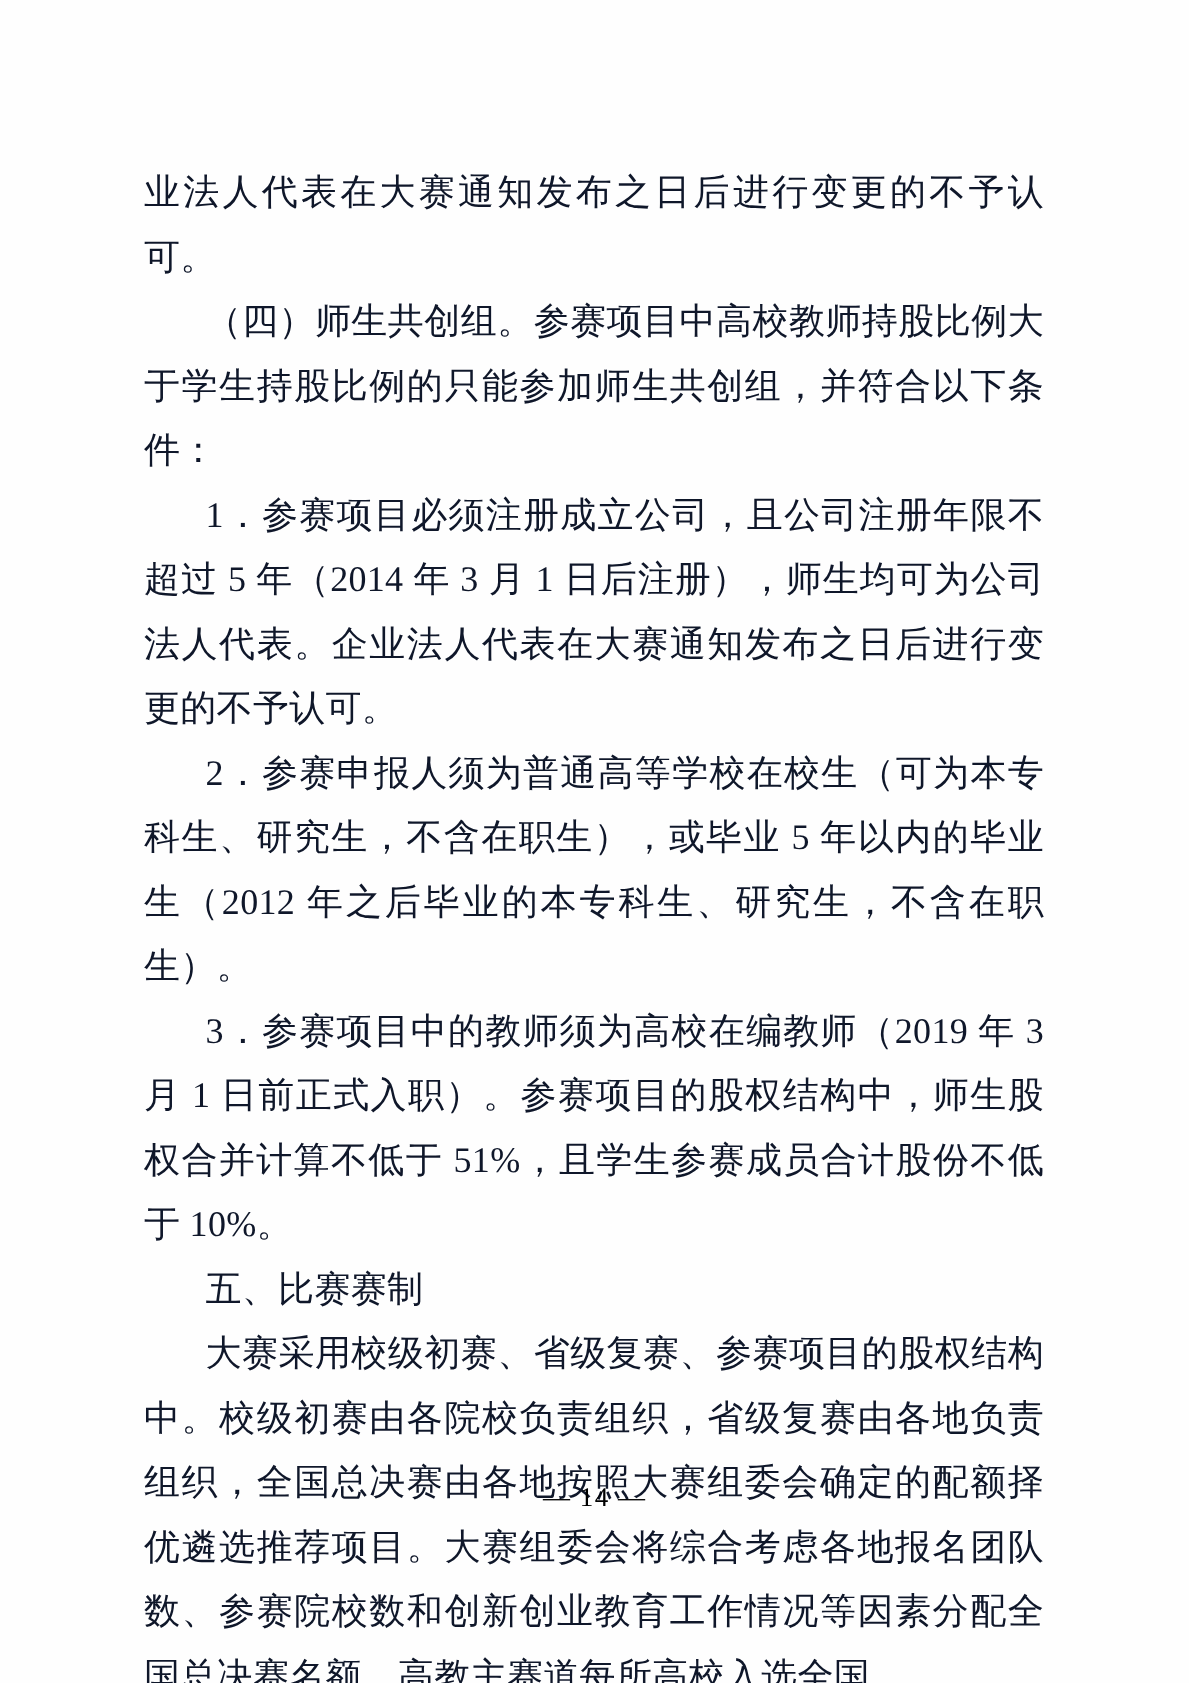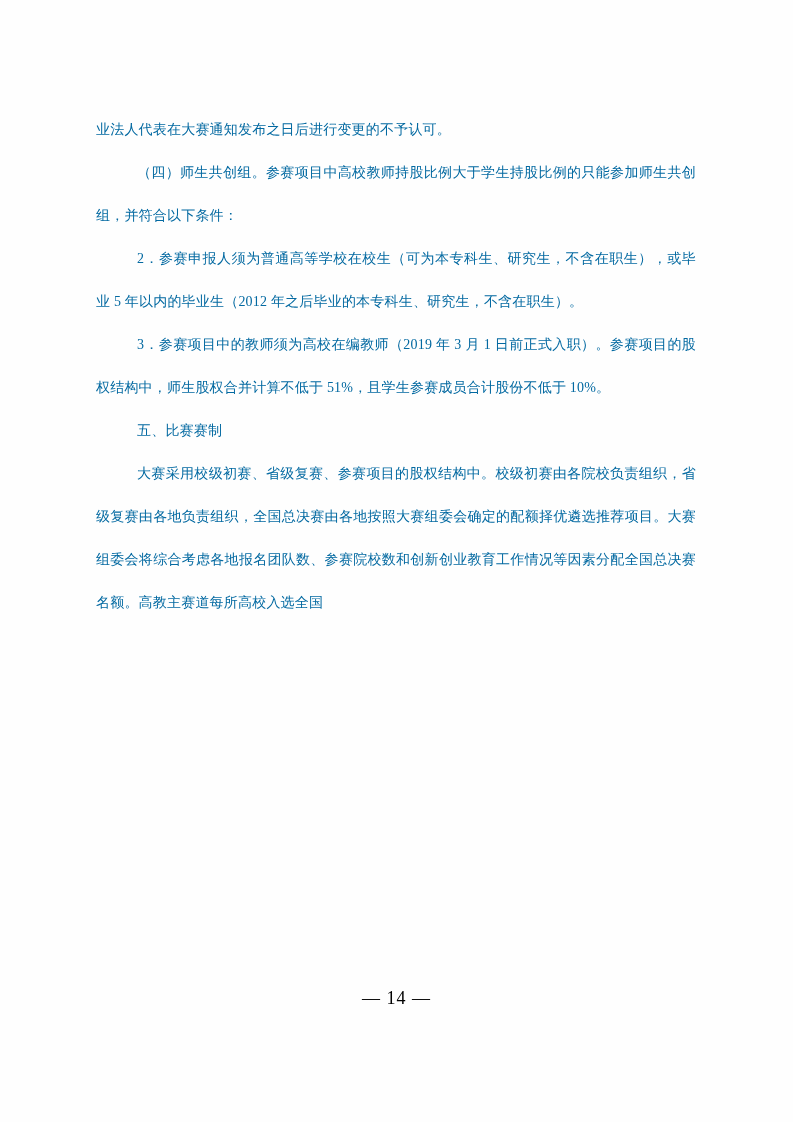--- a/index.html
+++ b/index.html
@@ -19,23 +19,23 @@
     overflow: hidden;
   }
   .content {
     position: absolute;
     left: 96px;
     top: 108px;
     width: 600px;
   }
   p {
     margin: 0;
-    font-size: 14px;
+    font-size: 24px;
     line-height: 43px;
-    color: #0369a1;
+    color: #0f172a;
     text-align: justify;
     text-justify: inter-ideograph;
     letter-spacing: 0.2px;
     font-family: "Liberation Serif", "DejaVu Serif", serif;
   }
   p.indent {
     text-indent: 41px;
   }
   .bold {
     font-weight: normal;
@@ -61,20 +61,21 @@
 
 <div class="page">
   <div class="content">
 
     <p>业法人代表在大赛通知发布之日后进行变更的不予认可。</p>
 
 
 
     <p class="indent"><span class="bold">（四）师生共创组。</span><span>参赛项目中高校教师持股比例大于学生持股比例的只能参加师生共创组，并符合以下条件：</span></p>
 
+    <p class="indent">1．参赛项目必须注册成立公司，且公司注册年限不超过 5 年（2014 年 3 月 1 日后注册），师生均可为公司法人代表。企业法人代表在大赛通知发布之日后进行变更的不予认可。</p>
 
     <p class="indent">2．参赛申报人须为普通高等学校在校生（可为本专科生、研究生，不含在职生），或毕业 5 年以内的毕业生（2012 年之后毕业的本专科生、研究生，不含在职生）。</p>
 
     <p class="indent">3．参赛项目中的教师须为高校在编教师（2019 年 3 月 1 日前正式入职）。参赛项目的股权结构中，师生股权合并计算不低于 51%，且学生参赛成员合计股份不低于 10%。</p>
 
     <p class="heading">五、比赛赛制</p>
 
     <p class="indent">大赛采用校级初赛、省级复赛、参赛项目的股权结构中。校级初赛由各院校负责组织，省级复赛由各地负责组织，全国总决赛由各地按照大赛组委会确定的配额择优遴选推荐项目。大赛组委会将综合考虑各地报名团队数、参赛院校数和创新创业教育工作情况等因素分配全国总决赛名额。高教主赛道每所高校入选全国</p>
 
   </div>

